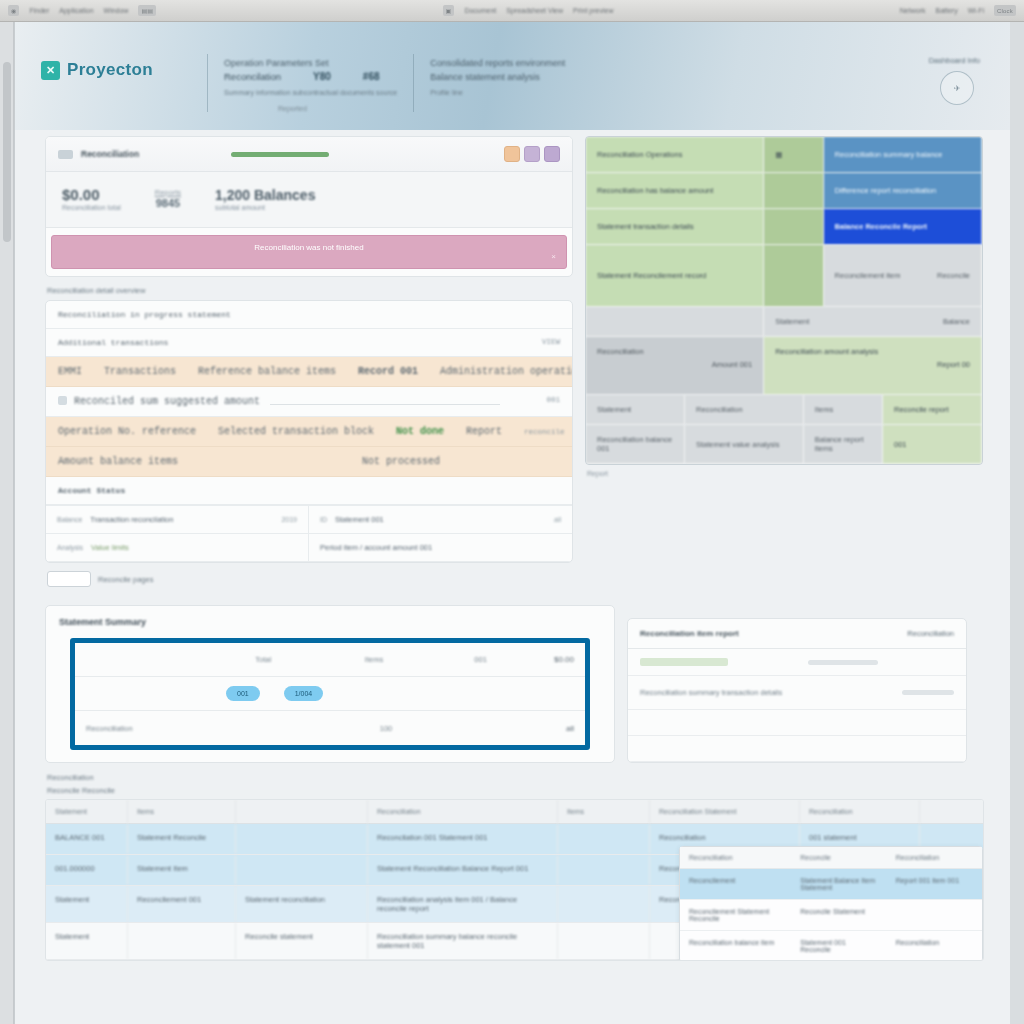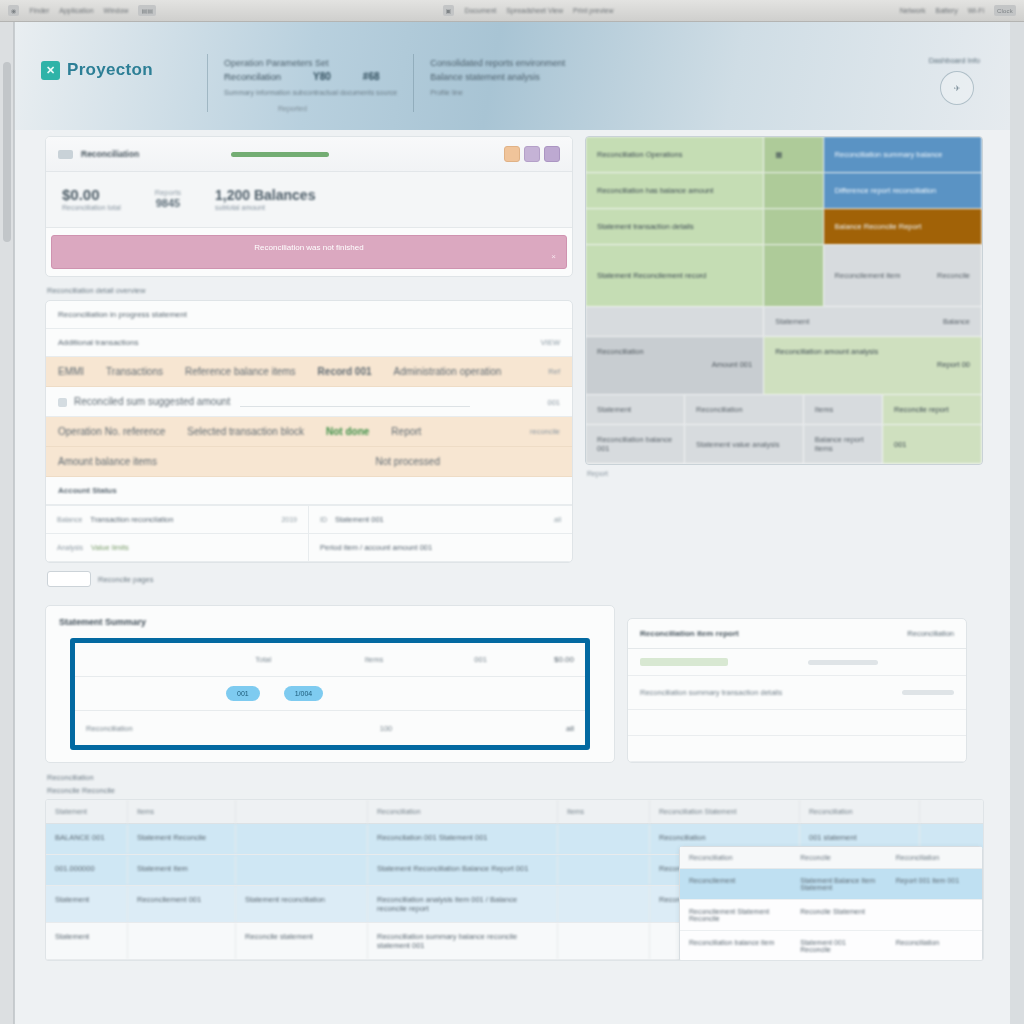--- a/index.html
+++ b/index.html
@@ -118,40 +118,40 @@
   
   .stats {
     display: flex; align-items: center; gap: 34px;
     padding: 14px 16px 16px;
     background: #f4f6f7;
     border-bottom: 1px solid #e4e8ea;
   }
   .stat-big { font-size: 15px; font-weight: bold; color: #4a5a64; filter: blur(.9px); }
   .stat-small { font-size: 7px; color: #8794a0; margin-top: 1px; filter: blur(.9px); }
   .stat-mid { text-align: center; }
-  .stat-mid-l { font-size: 7.5px; color: #8f9ca6; filter: blur(.9px); }
+  .stat-mid-l { font-size: 7.5px; color: #8f9ca6; filter: blur(.9px); text-decoration: underline; }
   .stat-mid-v { font-size: 11px; font-weight: bold; color: #5f6f7a; filter: blur(.8px); }
   .stat-amt { font-size: 14px; font-weight: bold; color: #4e5e69; filter: blur(.8px); }
 
   
   .alert-pink {
     margin: 7px 5px; padding: 7px 10px;
     background: #dba8c0; border: 1px solid #cf93b0; border-radius: 3px;
     display: flex; align-items: center;
     font-size: 8px; color: #ffffff;
     filter: blur(.5px);
     flex-direction: column;
   }
   .alert-pink .x { margin-left: auto; font-size: 8px; color: #f6e3ec; }
   .alert-line { flex: 1; height: 3px; background: rgba(255,255,255,.45); border-radius: 2px; margin-left: 8px; max-width: 250px; }
 
   .section-note { font-size: 7.5px; color: #6d7c86; margin: 9px 2px 5px; filter: blur(.9px); }
 
   
-  .row { padding: 9px 12px; border-bottom: 1px solid #e8ecee; display: flex; align-items: flex-end; }
+  .row { padding: 9px 12px; border-bottom: 1px solid #e8ecee; display: flex; align-items: flex-start; font-family: Liberation Mono, monospace; }
   .row-t { font-size: 8px; color: #5a6771; filter: blur(.85px); }
   .row-r { margin-left: auto; font-size: 7.5px; color: #8a97a1; filter: blur(.9px); }
   .row-peach { background: #f7e6d2; border-bottom: 1px solid #eedcc6; }
   .row-cells { display: flex; gap: 22px; align-items: center; width: 100%; }
   .cell { font-size: 10px; color: #5e6a73; filter: blur(.9px); white-space: nowrap; }
   .cell-green { color: #3d8f47; font-weight: bold; }
   .chip-sq { width: 9px; height: 9px; background: #d4dce1; border-radius: 2px; flex: none; filter: blur(.5px); }
   .input-line { flex: 1; border-bottom: 1px solid #dde2e5; height: 9px; margin: 0 10px; max-width: 230px; }
 
   
@@ -173,21 +173,21 @@
     padding: 10px 11px; font-size: 7.5px; color: #3f4c55;
     border-right: 1px solid rgba(255,255,255,.55);
     border-bottom: 1px solid rgba(255,255,255,.55);
     display: flex; align-items: center;
     filter: blur(.85px);
     min-height: 36px;
   }
   .m-green { background: #c5ddb4; }
   .m-green-d { background: #aecb99; }
   .m-blue { background: #5a93c4; color: #f0f6fb; }
-  .m-blue-d { background: #a16207; color: #eef5fa; }
+  .m-blue-d { background: #1d4ed8; color: #eef5fa; font-weight: bold; }
   .m-gray { background: #c8cdd1; color: #50595f; }
   .m-gray-l { background: #d7dbde; color: #5a636a; }
   .m-greenlt { background: #cfe0bf; }
   .m-w40 { width: 40%; } .m-w45 { width: 45%; }
   .m-w55 { width: 55%; } .m-w15 { width: 15%; }
   .m-w20 { width: 20%; } .m-w25 { width: 25%; } .m-w30 { width: 30%; }
   .m-right { margin-left: auto; }
   .m-stack { flex-direction: column; align-items: flex-start; gap: 4px; }
 
   .matrix-foot { font-size: 7px; color: #8c98a1; margin: 5px 2px 0; filter: blur(.9px); }

